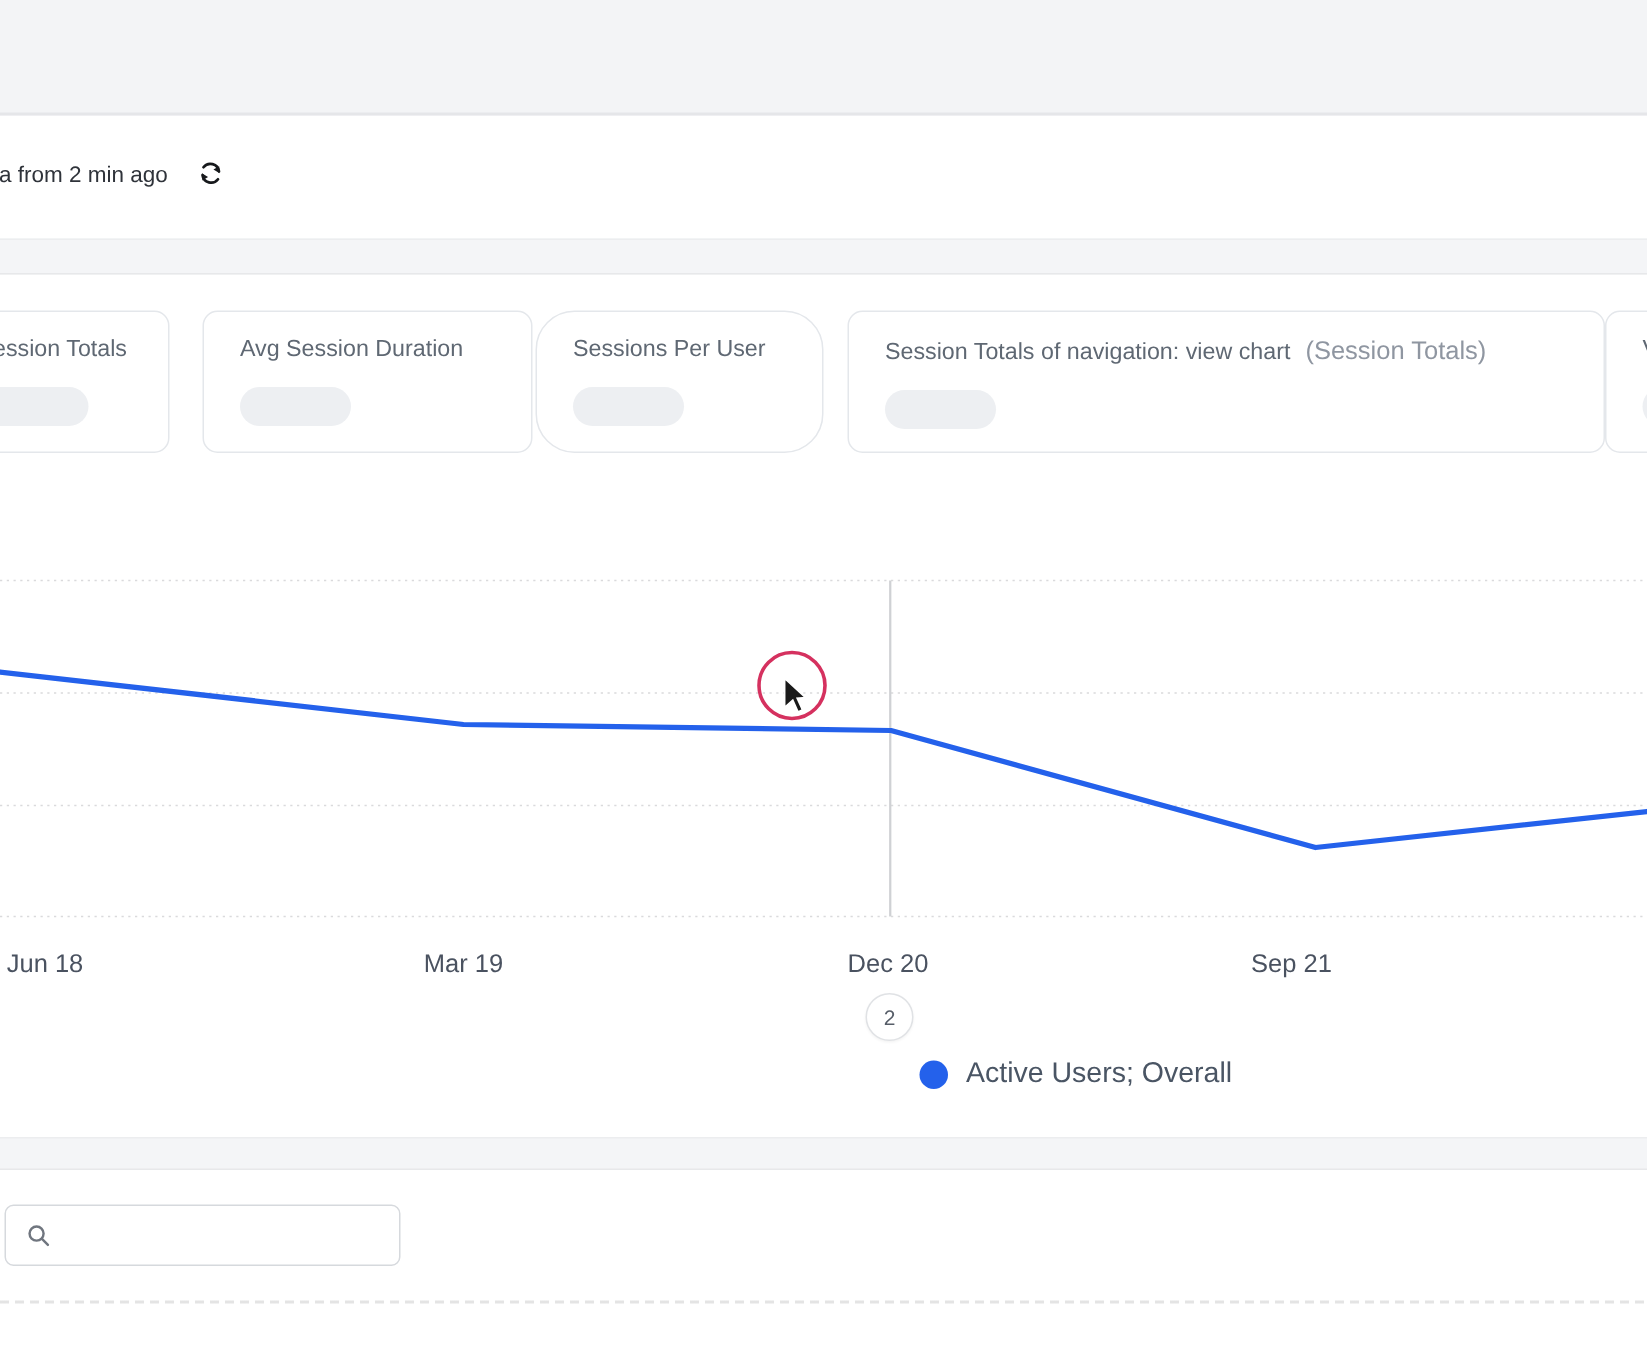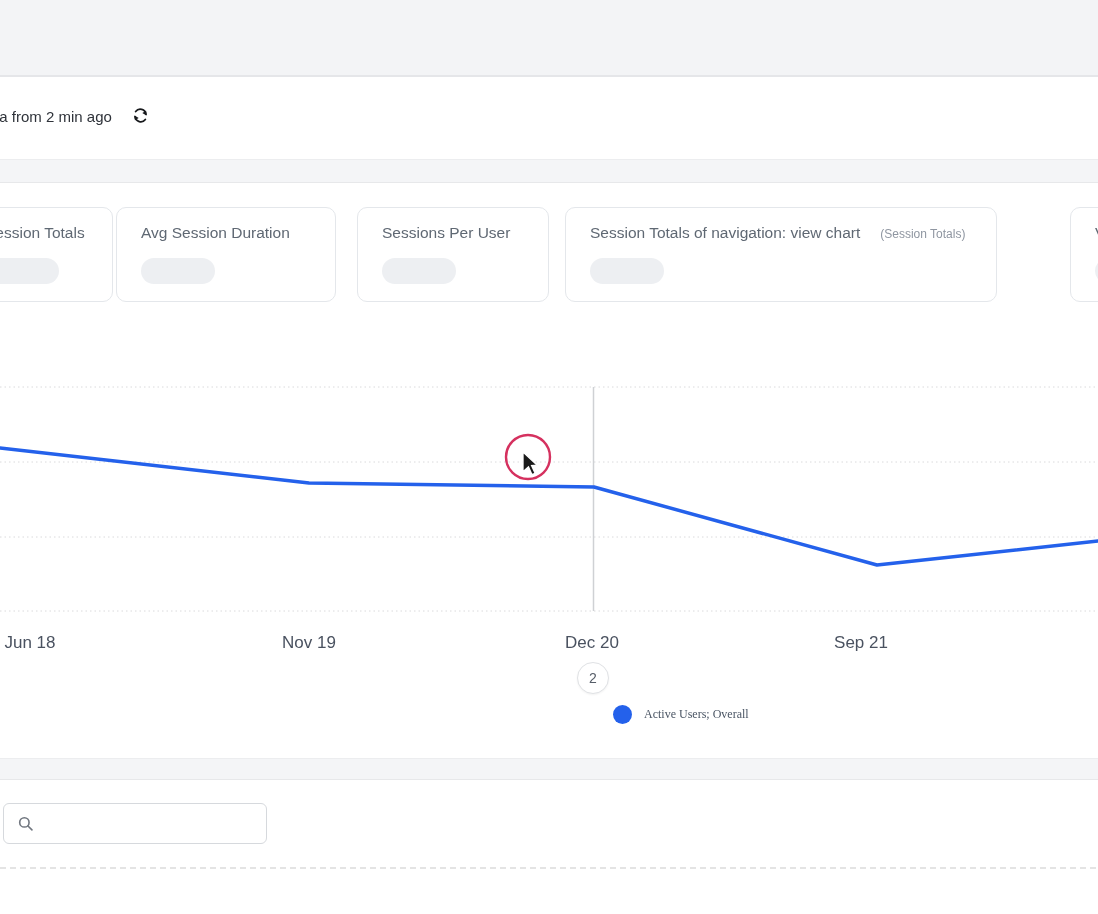--- a/index.html
+++ b/index.html
@@ -21,41 +21,41 @@
   .strip { left: 0; width: 1098px; background: #F4F5F7;
     border-top: 1px solid #ECEDEF; border-bottom: 1px solid #E7E8EA; }
   .strip1 { top: 159px; height: 24px; }
   .strip2 { top: 758px; height: 22px; }
 
   
   .card { top: 207px; height: 95px; background: #ffffff; border: 1px solid #E4E7EB;
     border-radius: 10px; padding: 16px 24px 0 24px; cursor: pointer; }
   .card-title { font-size: 15.5px; color: #5F6873; white-space: nowrap;
     display: flex; align-items: baseline; gap: 10px; }
-  .card-subtitle { font-size: 12px; color: #8F96A1; margin-left: 10px; }
+  .card-subtitle { font-size: 17px; color: #8F96A1; }
   .skeleton { margin-top: 16px; width: 74px; height: 26px; border-radius: 13px; background: #EDEFF2; }
   .card1 { left: -40px; width: 153px; }
-  .card2 { left: 116px; width: 220px; }
-  .card3 { left: 357px; width: 192px; }
-  .card4 { left: 565px; width: 432px; }
+  .card2 { left: 135px; width: 220px; }
+  .card3 { left: 357px; width: 192px; border-radius: 26px; }
+  .card4 { left: 565px; width: 505px; }
   .card5 { left: 1070px; width: 220px; }
 
   
   .chart-svg { left: 0; top: 380px; }
 
   .x-label { top: 633px; transform: translateX(-50%); font-size: 17px; color: #4A5260; white-space: nowrap; }
 
   .axis-badge { left: 577px; top: 662px; width: 32px; height: 32px; border-radius: 50%;
     background: #ffffff; border: 1px solid #E0E2E5; box-shadow: 0 1px 2px rgba(0,0,0,0.05);
     display: flex; align-items: center; justify-content: center;
     font-size: 14px; color: #565D68; cursor: pointer; }
 
   .legend { left: 613px; top: 705px; display: flex; align-items: center; gap: 12px; cursor: pointer; }
   .legend-dot { width: 19px; height: 19px; border-radius: 50%; background: #2461EB; }
-  .legend-label { font-size: 12px; color: #4A5564; white-space: nowrap; font-family: Liberation Serif, serif; }
+  .legend-label { font-size: 19px; color: #4A5564; white-space: nowrap; }
 
   
   .search-box { left: 3px; top: 803px; width: 264px; height: 41px; border: 1px solid #D6D9DD;
     border-radius: 6px; background: #ffffff; display: flex; align-items: center; padding: 0 10px 0 13px; }
   .search-input { border: none; outline: none; flex: 1; font-size: 14px; color: #333;
     font-family: "Liberation Sans", sans-serif; background: transparent; margin-left: 8px; }
 
   .bottom-divider { left: 0; top: 867px; width: 1098px; height: 2px;
     background: repeating-linear-gradient(90deg, #E4E4E4 0 6px, transparent 6px 10px); }
 </style>
@@ -120,21 +120,21 @@
     <line x1="0" y1="157" x2="1098" y2="157"></line>
     <line x1="0" y1="231" x2="1098" y2="231"></line>
   </g>
   <line x1="593.5" y1="7" x2="593.5" y2="231" stroke="#CFD1D4" stroke-width="1.5"></line>
   <polyline fill="none" stroke="#2461EB" stroke-width="3.5" stroke-linejoin="round" stroke-linecap="round" points="0,68 309,103 594,107 877,185 1098,161"></polyline>
   <circle cx="528" cy="77" r="22" fill="none" stroke="#D5315F" stroke-width="2.4"></circle>
   <polygon points="523,72 523,91.8 528.5,86.9 532,94.7 535.1,93.3 531.6,85.6 537.3,85.2" fill="#1A1A1A" stroke="#ffffff" stroke-width="1.3"></polygon>
 </svg>
 
 <div class="abs x-label" style="left:30px">Jun 18</div>
-<div class="abs x-label" style="left:309px">Nov 19</div>
+<div class="abs x-label" style="left:309px">Mar 19</div>
 <div class="abs x-label" style="left:592px">Dec 20</div>
 <div class="abs x-label" style="left:861px">Sep 21</div>
 
 <div class="abs axis-badge">2</div>
 
 <div class="abs legend">
   <span class="legend-dot"></span>
   <span class="legend-label">Active Users; Overall</span>
 </div>
 

